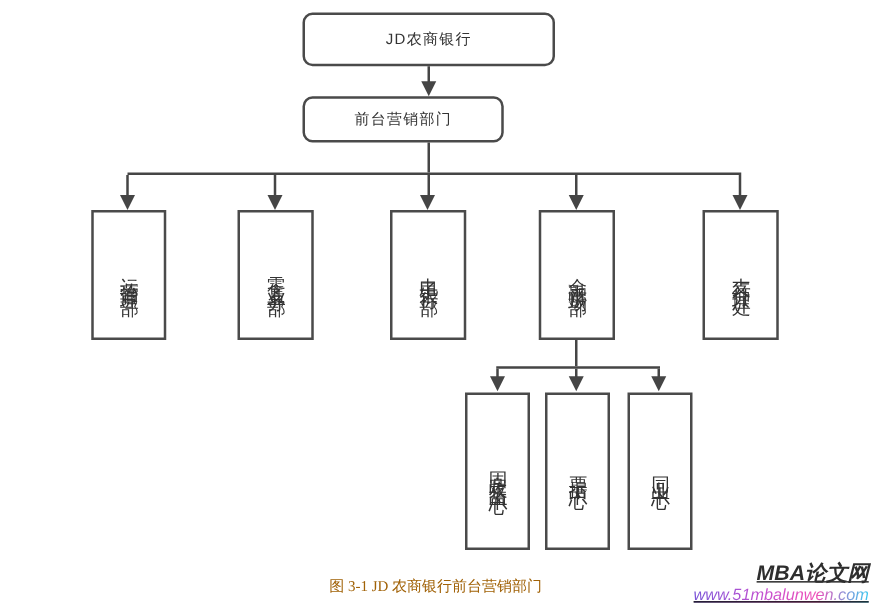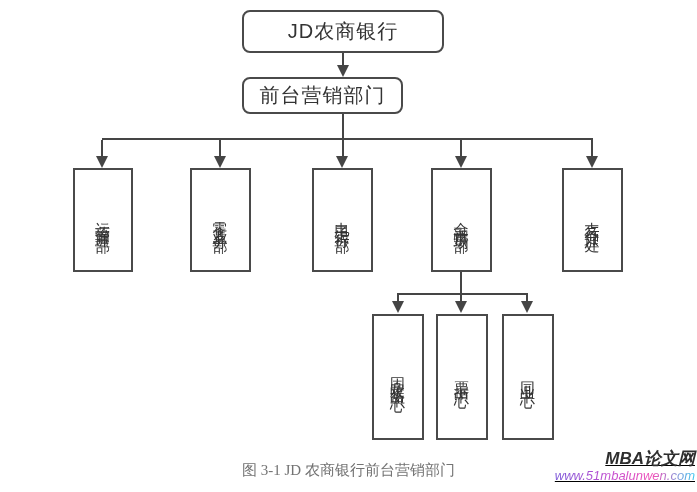--- a/index.html
+++ b/index.html
@@ -14,21 +14,21 @@
     position:absolute;
     box-sizing:border-box;
     border:2px solid #4a4a4a;
     background:#ffffff;
     display:flex;
     align-items:center;
     justify-content:center;
   }
   .node.rounded{border-radius:8px;}
   .hlabel{
-    font-size:20px;
+    font-size:12px;
     color:#333333;
     letter-spacing:1px;
     white-space:nowrap;
   }
   .vlabel{
     writing-mode:vertical-rl;
     text-orientation:upright;
     font-size:15px;
     letter-spacing:4px;
     color:#333333;
@@ -50,22 +50,22 @@
     border-left:6px solid transparent;
     border-right:6px solid transparent;
     border-top:12px solid #454545;
   }
   .caption{
     position:absolute;
     left:0;top:461px;
     width:100%;
     text-align:center;
     font-family:"Liberation Serif",serif;
-    font-size:15px;
-    color:#737373;
+    font-size:12px;
+    color:#a16207;
   }
   .watermark{
     position:absolute;
     right:2px;top:449px;
     text-align:right;
     line-height:1.15;
     text-decoration:underline;
   }
   .wm-name{
     font-family:"Liberation Sans",sans-serif;

